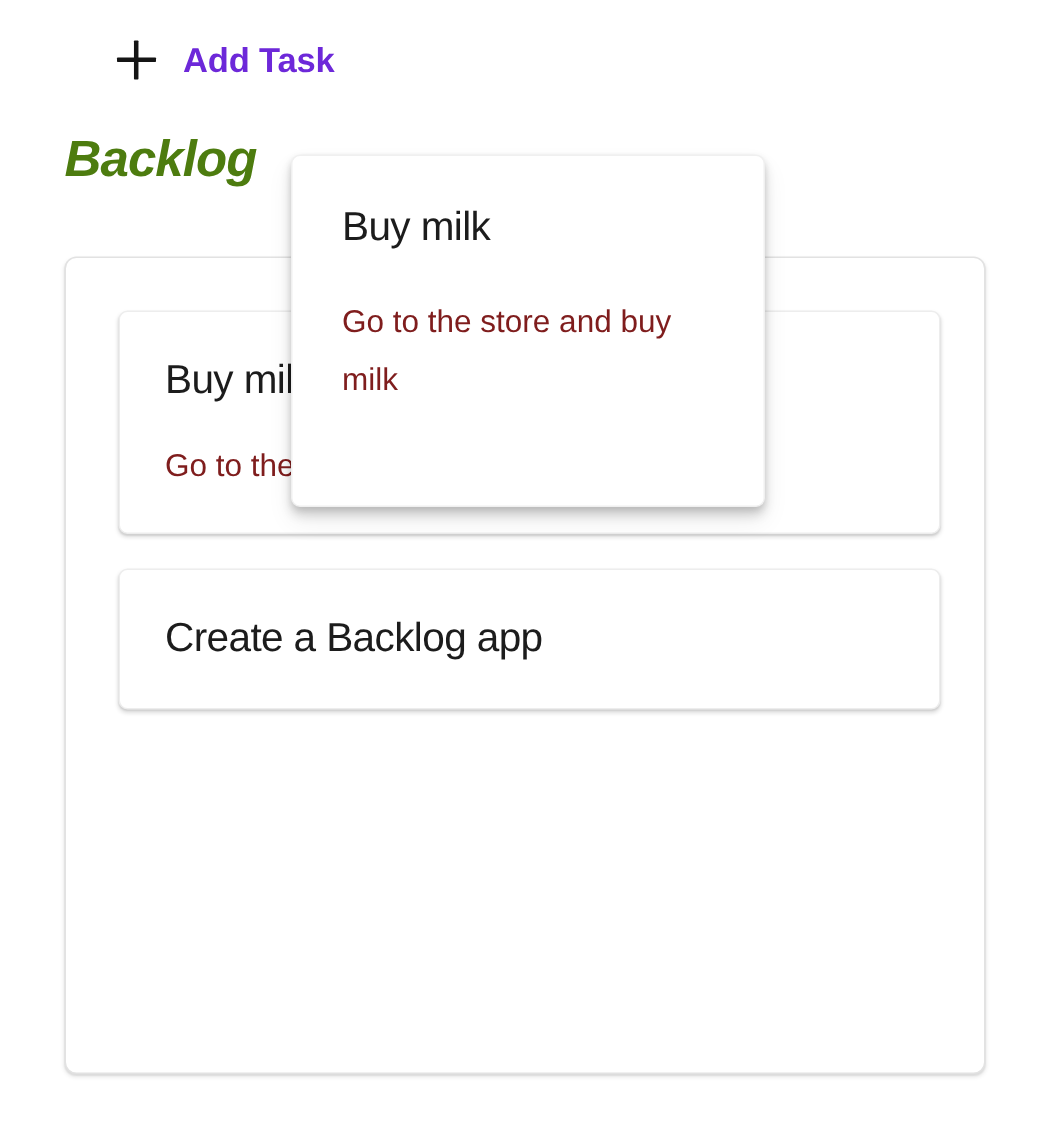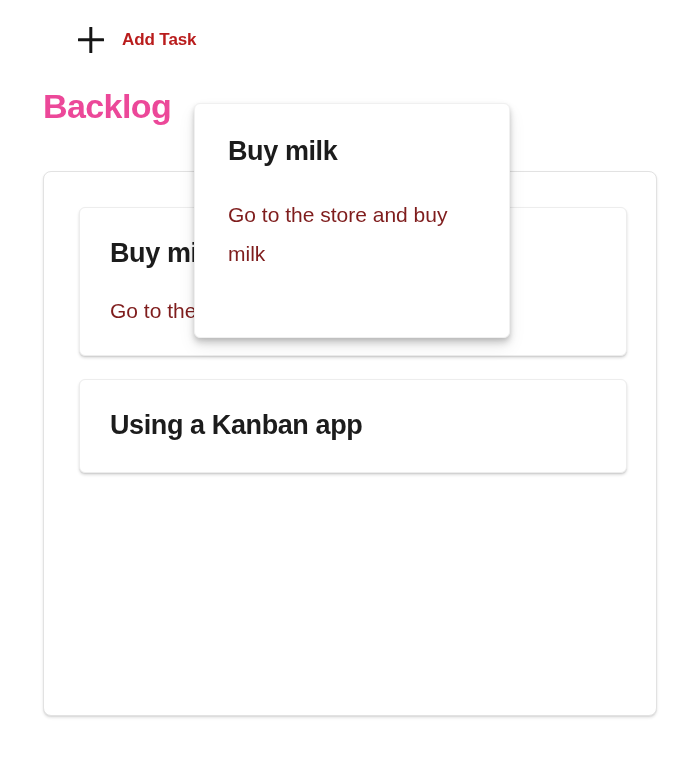--- a/index.html
+++ b/index.html
@@ -48,38 +48,39 @@
     height: 3.4px;
     transform: translateY(-50%);
   }
   .plus-icon::after {
     top: 0; bottom: 0;
     left: 50%;
     width: 3.4px;
     transform: translateX(-50%);
   }
   .toolbar-label {
-    font-size: 17px;
+    font-size: 23px;
     font-weight: bold;
     letter-spacing: -0.1px;
-    color: #b91c1c;
+    color: #6d28d9;
     white-space: nowrap;
   }
 
   
   .column-title {
     position: absolute;
     left: 43px;
     top: 85px;
     font-size: 34px;
     font-weight: bold;
     letter-spacing: -0.6px;
-    color: #ec4899;
+    color: #4d7c0f;
     line-height: 42px;
     white-space: nowrap;
+    font-style: italic;
   }
 
   
   .drop-list {
     position: absolute;
     left: 43px;
     top: 171px;
     width: 614px;
     height: 545px;
     box-sizing: border-box;
@@ -101,21 +102,21 @@
     box-shadow: 0 2px 3px rgba(0,0,0,0.14),
                 0 1px 1px rgba(0,0,0,0.07);
     padding: 28px 30px 30px 30px;
     cursor: move;
   }
   .task-card + .task-card {
     margin-top: 23px;
   }
   .task-title {
     font-size: 27px;
-    font-weight: bold;
+    font-weight: normal;
     letter-spacing: -0.4px;
     color: #1c1c1c;
     line-height: 34px;
     margin: 0;
   }
   .task-desc {
     font-size: 21px;
     font-weight: normal;
     color: #7f1d1d;
     line-height: 29px;
@@ -161,21 +162,21 @@
 <div class="column-title">Backlog</div>
 
 <div class="drop-list">
 
   <div class="task-card">
     <div class="task-title">Buy milk</div>
     <div class="task-desc">Go to the store and buy milk</div>
   </div>
 
   <div class="task-card">
-    <div class="task-title">Using a Kanban app</div>
+    <div class="task-title">Create a Backlog app</div>
   </div>
 
 </div>
 
 <div class="drag-preview">
   <div class="task-title">Buy milk</div>
   <div class="task-desc">Go to the store and buy milk</div>
 </div>
 
 </body></html>

